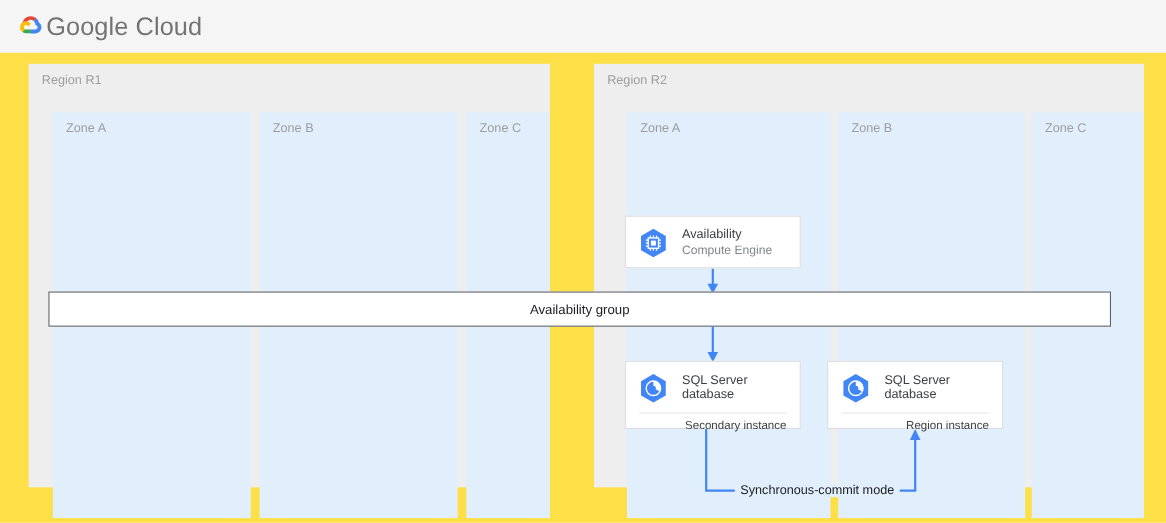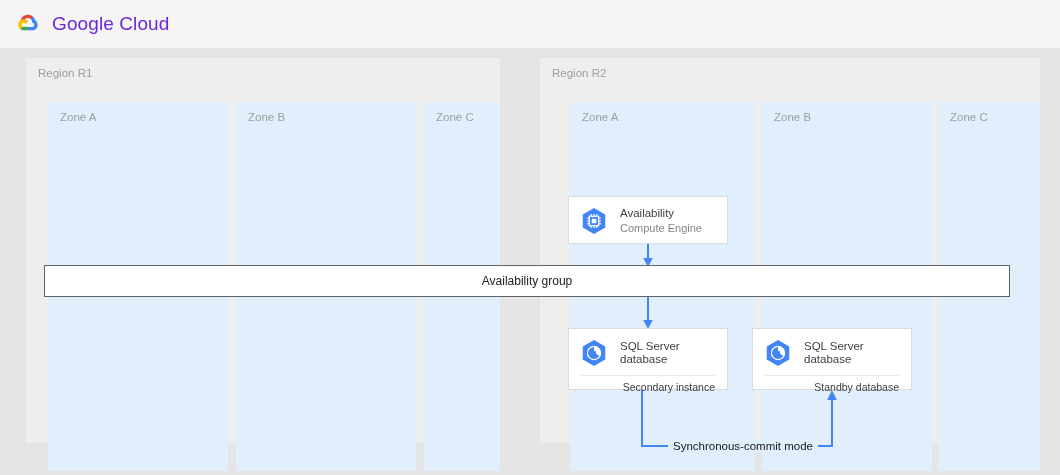--- a/index.html
+++ b/index.html
@@ -21,34 +21,33 @@
     width: 1060px;
     height: 48px;
     background: #f5f5f5;
     display: flex;
     align-items: center;
     padding-left: 14px;
     box-sizing: border-box;
   }
   .gc-logo { width: 28px; height: 28px; display:block; }
   .gc-wordmark {
-    margin-left: 10px;
-    font-size: 19px;
-    color: #6d28d9;
+    font-size: 23px;
+    color: #737373;
     letter-spacing: .1px;
     font-family: "Liberation Sans", sans-serif;
   }
 
   
   .canvas {
     position: absolute;
     left: 0; top: 48px;
     width: 1060px;
     height: 427px;
-    background: #e5e5e5;
+    background: #fde047;
   }
 
   
   .region {
     position: absolute;
     background: #eeeeee;
   }
   .region-label {
     position: absolute;
     left: 12px;
@@ -261,21 +260,21 @@
           <circle cx="16" cy="16" r="7" fill="none" stroke="#ffffff" stroke-width="1.4"></circle>
           <path d="M16 9 A7 7 0 0 1 22.4 19.2 L16 16 Z" fill="#ffffff"></path>
           <circle cx="16" cy="16" r="2.4" fill="#4285f4"></circle>
         </svg>
       </span>
       <div class="node-texts">
         <div class="node-title">SQL Server
 database</div>
       </div>
     </div>
-    <div class="node-footer">Standby database</div>
+    <div class="node-footer">Region instance</div>
   </div>
 
   <div id="availability-group">
     <span>Availability group</span>
   </div>
 
   <svg class="conn" id="conn-app-to-ag" viewBox="0 0 36 24">
     <line x1="18" y1="0" x2="18" y2="16" stroke="#4285f4" stroke-width="2"></line>
     <polygon points="18,23 13.2,14 22.8,14" fill="#4285f4"></polygon>
   </svg>

